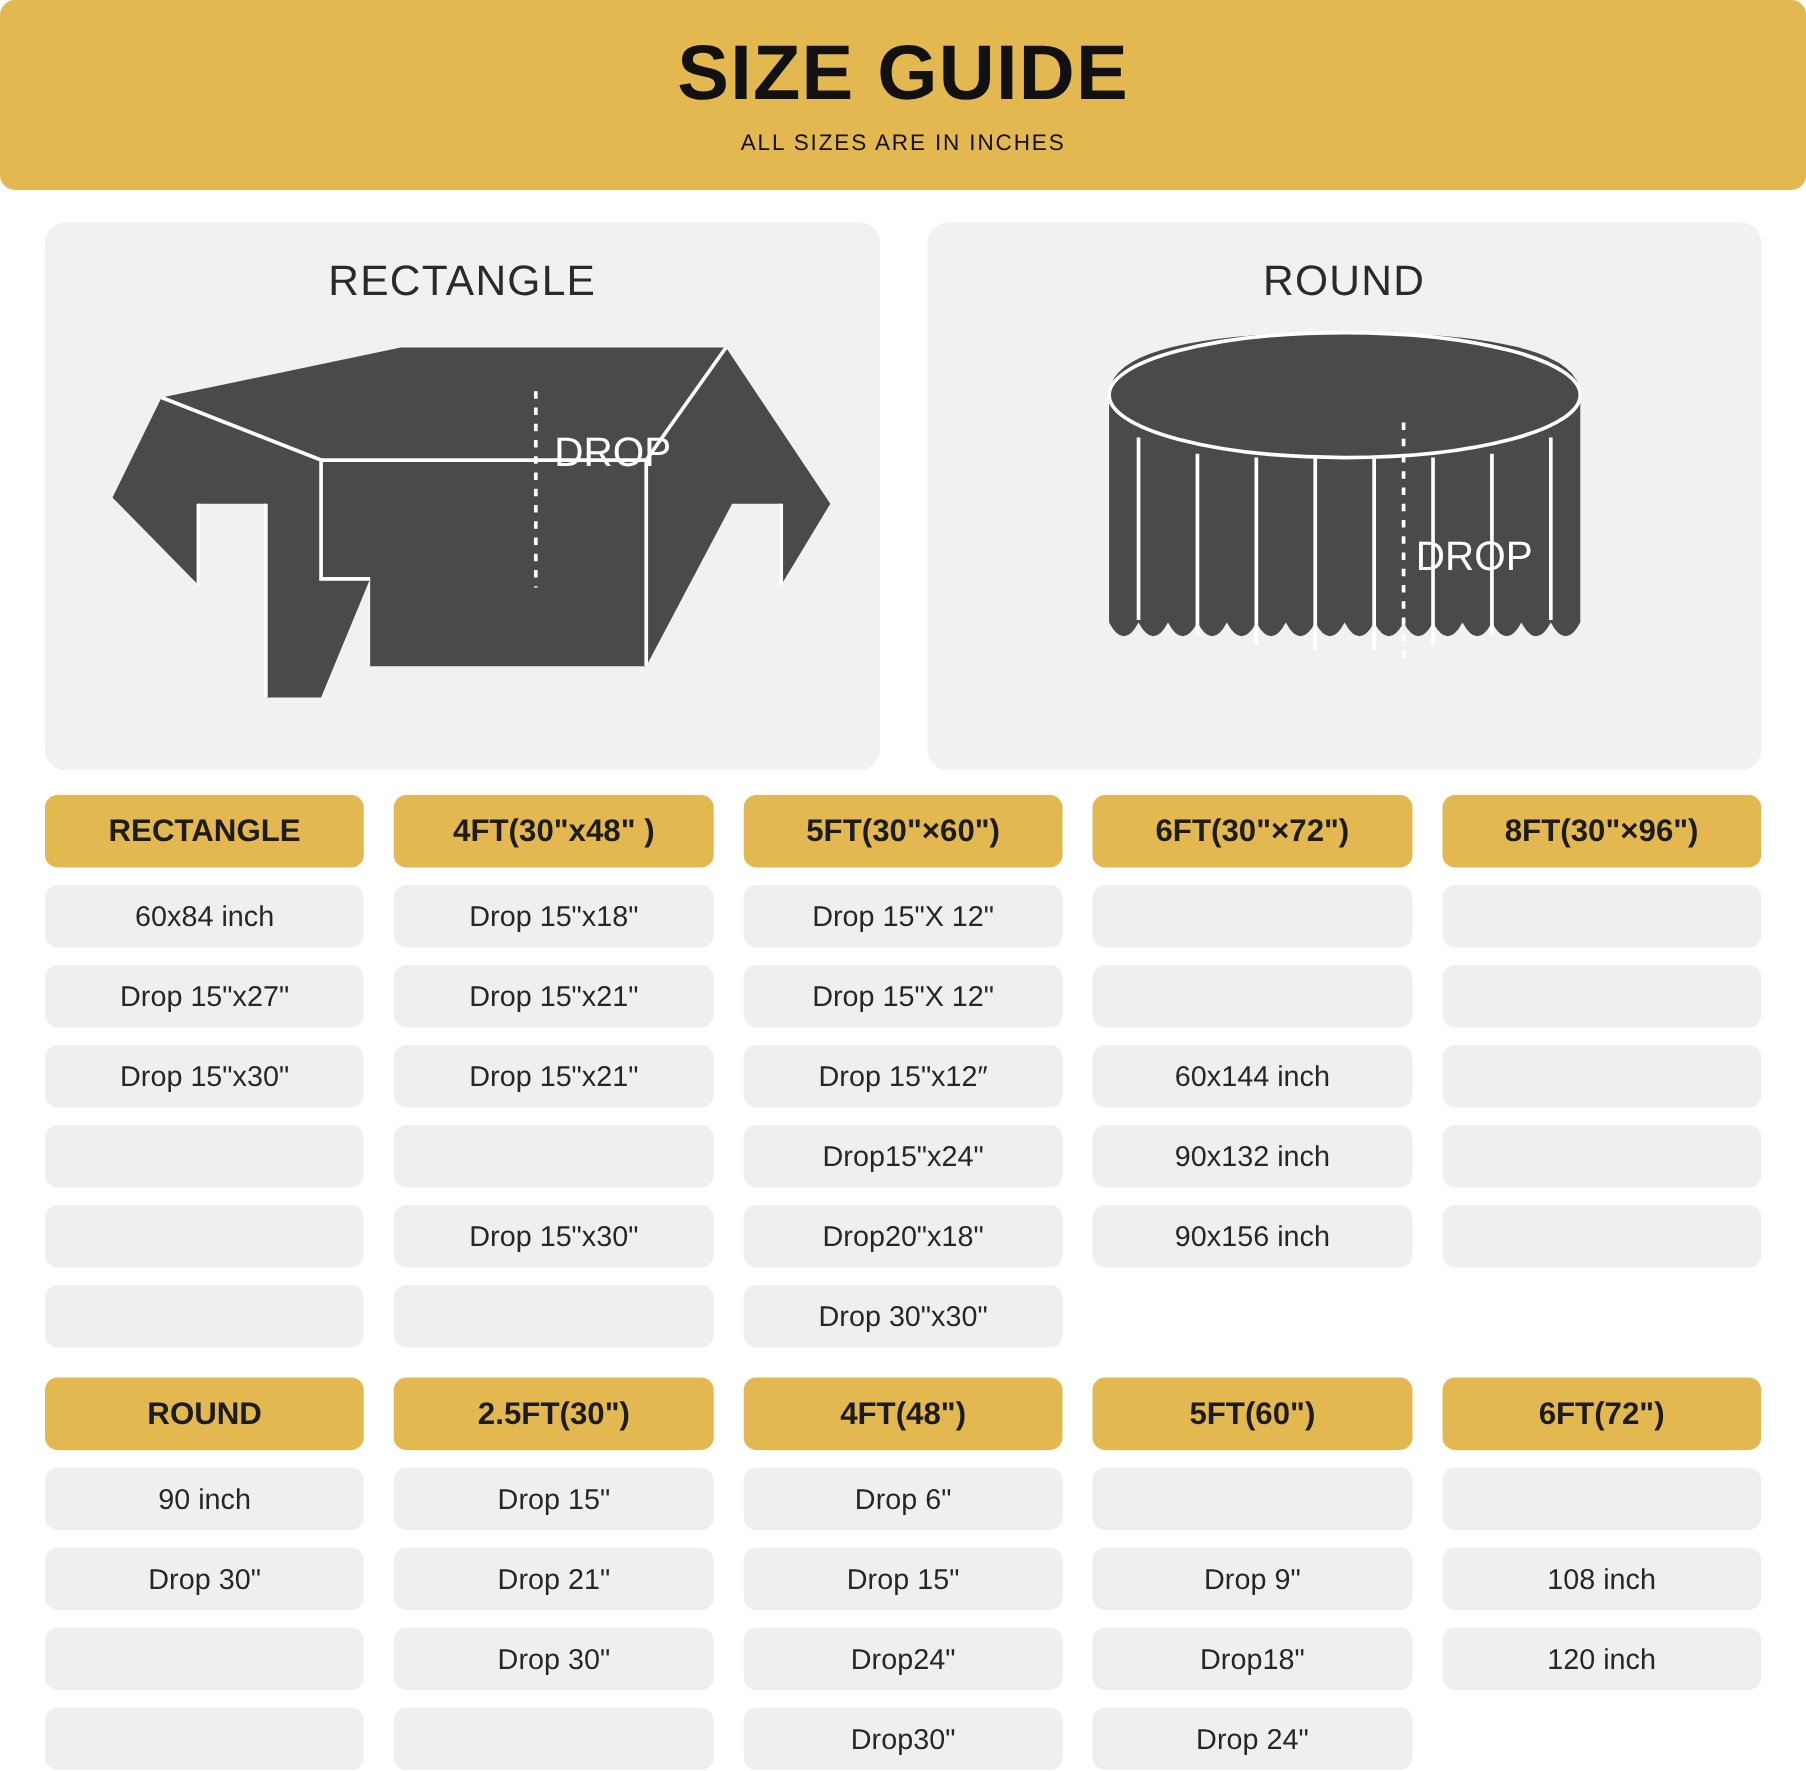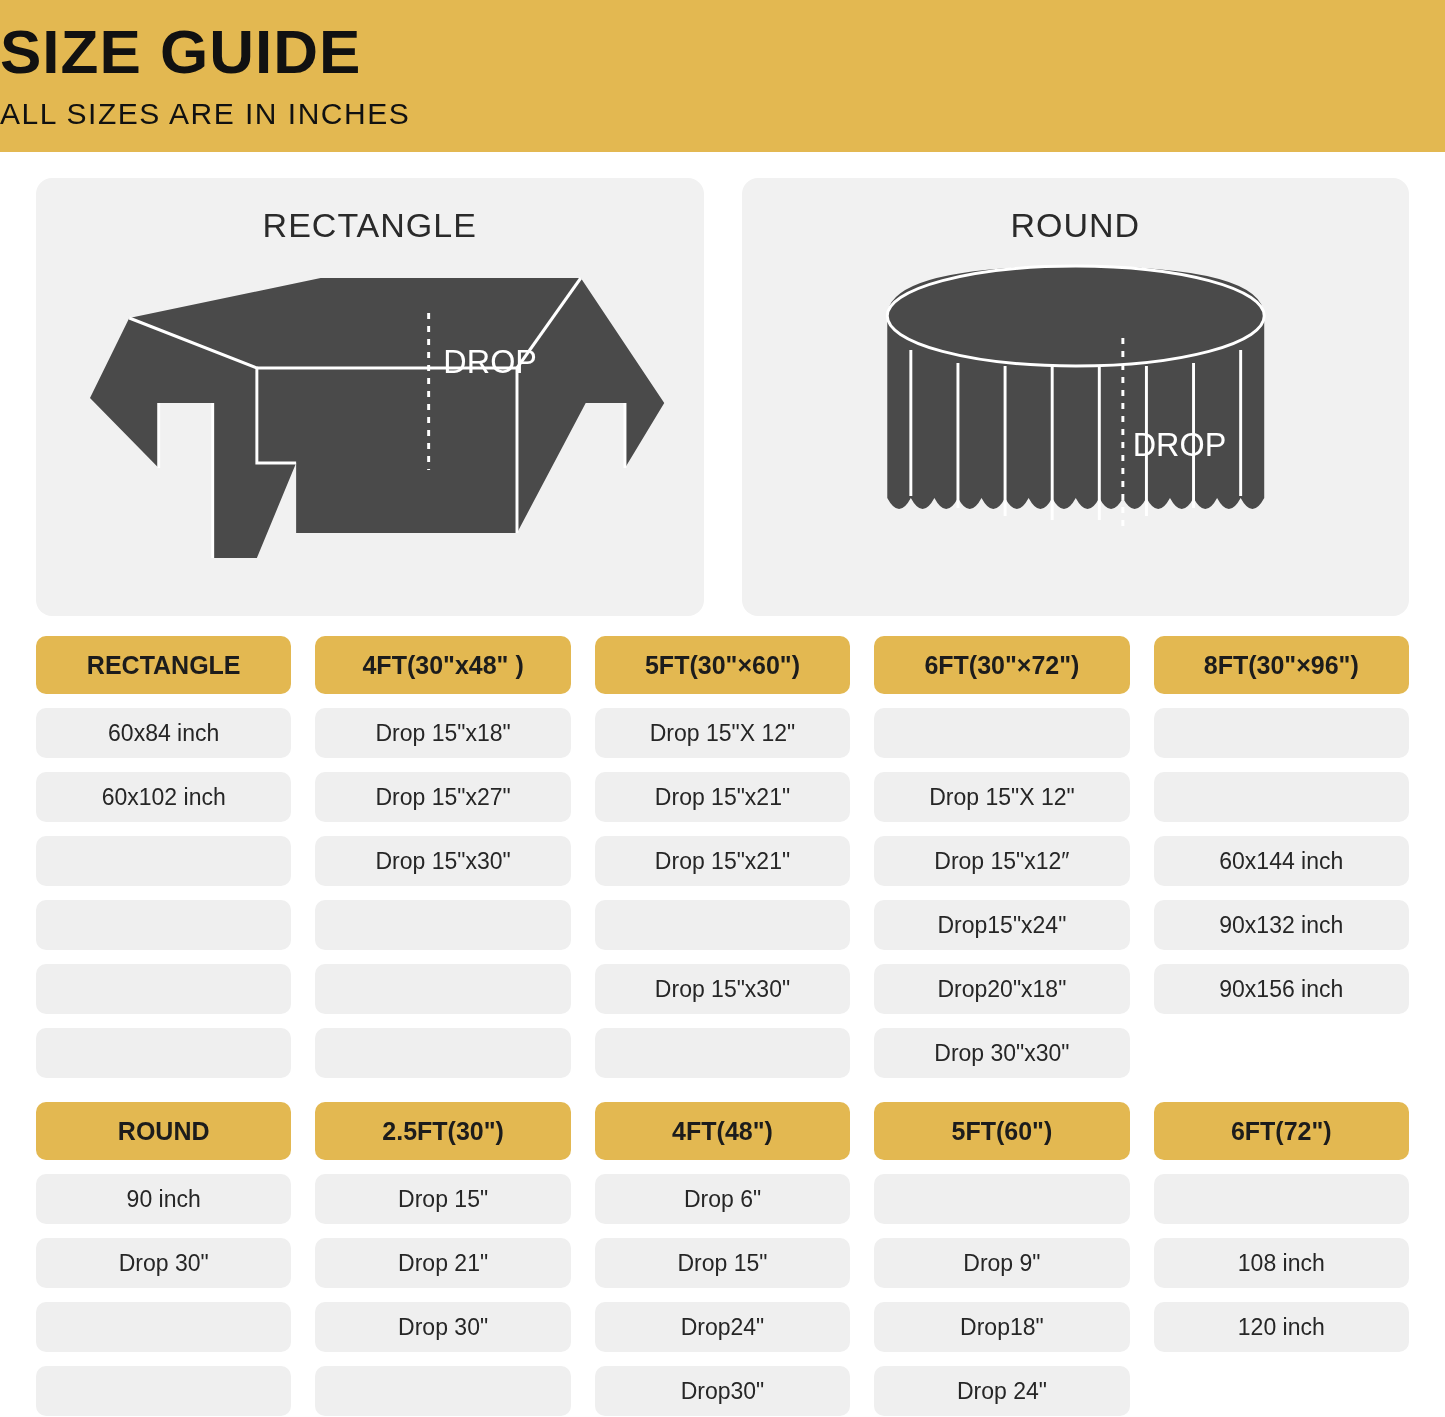--- a/index.html
+++ b/index.html
@@ -10,32 +10,34 @@
     color:#1c1c1c;
   }
   .page{width:1445px;position:relative;}
 
   
   .header{
     background:#e3b851;
     height:152px;
     display:flex;
     flex-direction:column;
+    align-items:center;
     justify-content:center;
+    border-radius:12px;
   }
   .header .title{
     font-size:62px;
     font-weight:bold;
     letter-spacing:1px;
     line-height:1;
     color:#111111;
   }
   .header .subtitle{
     margin-top:14px;
-    font-size:30px;
+    font-size:18px;
     letter-spacing:1.5px;
     color:#111111;
   }
 
   
   .illus-row{
     display:flex;
     gap:38px;
     padding:26px 36px 0 36px;
     box-sizing:border-box;
@@ -165,21 +167,20 @@
       <div class="hcell">5FT(30"×60")</div>
       <div class="hcell">6FT(30"×72")</div>
       <div class="hcell">8FT(30"×96")</div>
 
       <div class="cell">60x84 inch</div>
       <div class="cell">Drop 15"x18"</div>
       <div class="cell">Drop 15"X 12"</div>
       <div class="cell empty"></div>
       <div class="cell empty"></div>
 
-      <div class="cell">60x102 inch</div>
       <div class="cell">Drop 15"x27"</div>
       <div class="cell">Drop 15"x21"</div>
       <div class="cell">Drop 15"X 12"</div>
       <div class="cell empty"></div>
 
       <div class="cell empty"></div>
       <div class="cell">Drop 15"x30"</div>
       <div class="cell">Drop 15"x21"</div>
       <div class="cell">Drop 15"x12″</div>
 

